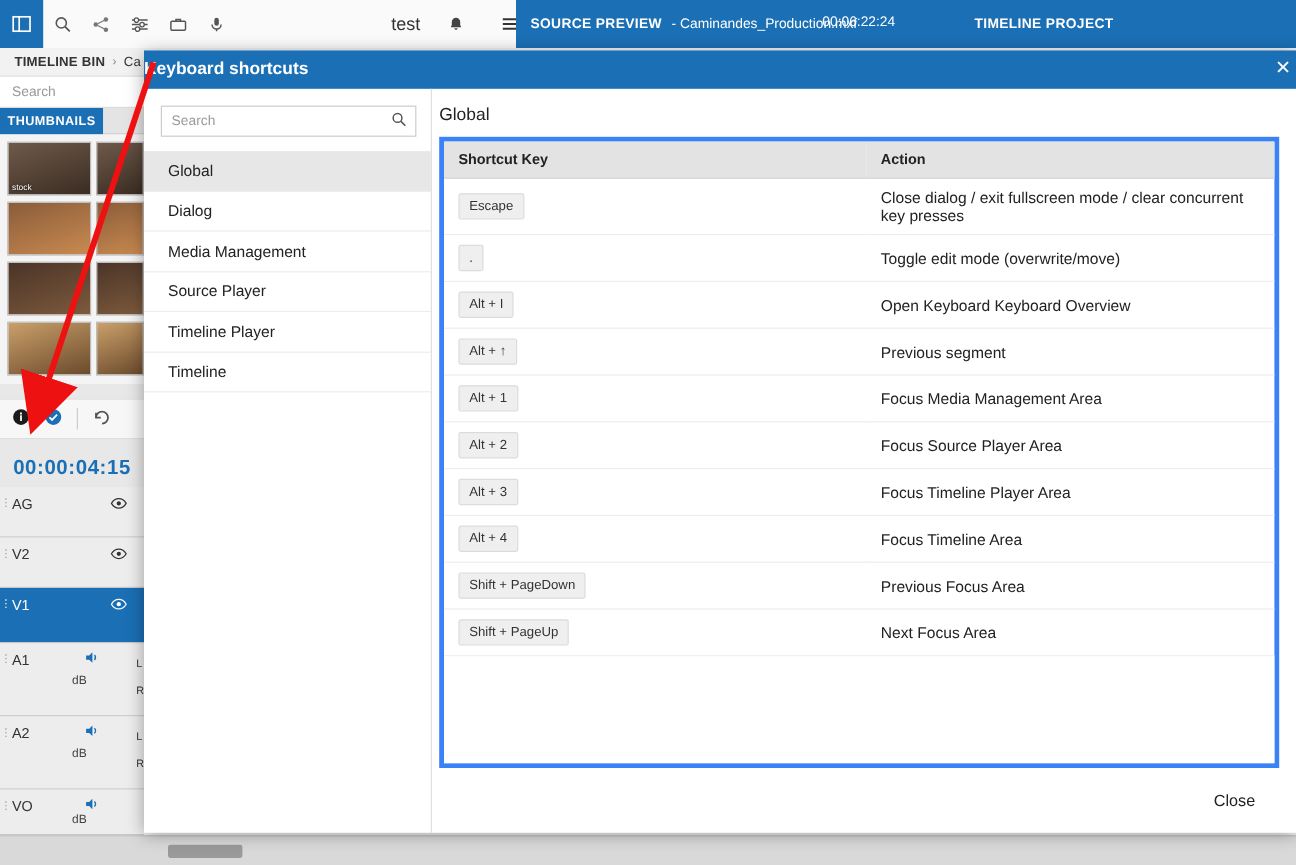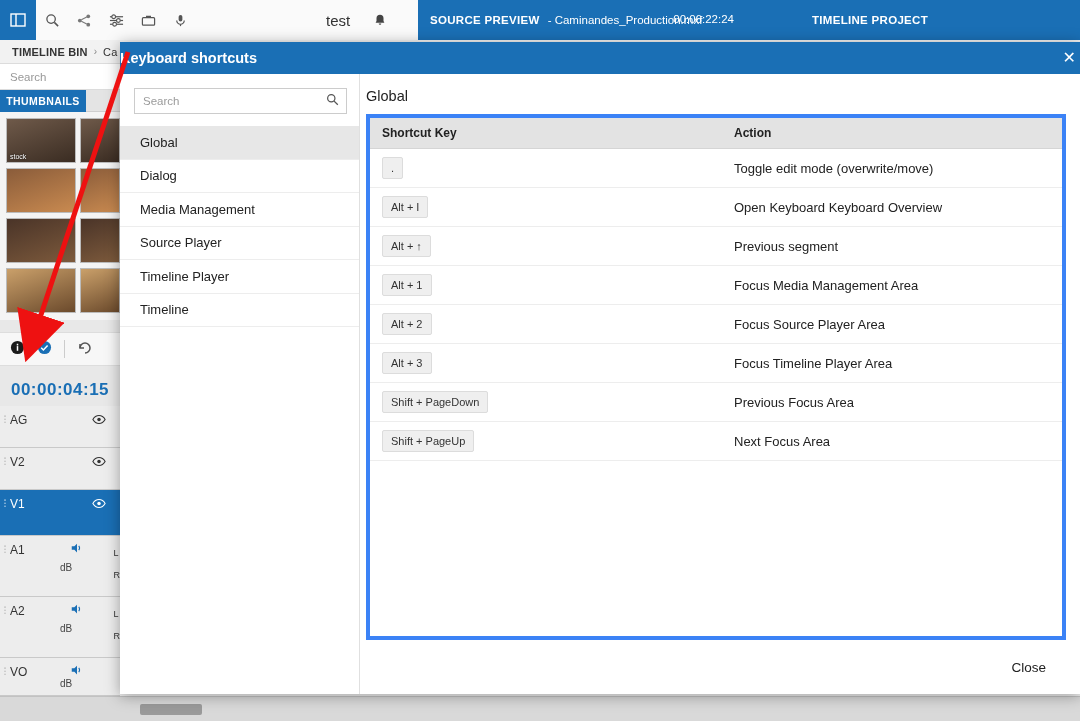--- a/index.html
+++ b/index.html
@@ -35,21 +35,21 @@
     color: #555; font-size: 15px;
   }
   .tb-center {
     flex: 0 0 auto; display: flex; align-items: center; gap: 14px;
     margin-left: 130px;
   }
   .tb-project {
     font-size: 15px; color: #333;
   }
   .tb-right-seg {
-    position: absolute; top: 0; left: 418px; width: 382px; height: 40px;
+    position: absolute; top: 0; left: 430px; width: 382px; height: 40px;
     background: #1a6fb5; color: #fff;
     display: flex; align-items: center; text-align: right;
   }
   .tb-right-seg2 {
     position: absolute; top: 0; left: 800px; width: 280px; height: 40px;
     background: #1a6fb5; color: #fff;
     display: flex; align-items: center;
   }
   .seg-title {
     font-size: 11.5px; font-weight: bold; letter-spacing: .3px;
@@ -506,20 +506,24 @@
         <div class="table-wrap">
           <table class="sc">
             <thead>
               <tr>
                 <th class="k">Shortcut Key</th>
                 <th>Action</th>
               </tr>
             </thead>
             <tbody>
               <tr>
+                <td class="k"><span class="key-chip">Escape</span></td>
+                <td>Close dialog / exit fullscreen mode / clear concurrent key presses</td>
+              </tr>
+              <tr>
                 <td class="k"><span class="key-chip">.</span></td>
                 <td>Toggle edit mode (overwrite/move)</td>
               </tr>
               <tr>
                 <td class="k"><span class="key-chip">Alt + I</span></td>
                 <td>Open Keyboard Keyboard Overview</td>
               </tr>
               <tr>
                 <td class="k"><span class="key-chip">Alt + ↑</span></td>
                 <td>Previous segment</td>
@@ -528,20 +532,24 @@
                 <td class="k"><span class="key-chip">Alt + 1</span></td>
                 <td>Focus Media Management Area</td>
               </tr>
               <tr>
                 <td class="k"><span class="key-chip">Alt + 2</span></td>
                 <td>Focus Source Player Area</td>
               </tr>
               <tr>
                 <td class="k"><span class="key-chip">Alt + 3</span></td>
                 <td>Focus Timeline Player Area</td>
+              </tr>
+              <tr>
+                <td class="k"><span class="key-chip">Alt + 4</span></td>
+                <td>Focus Timeline Area</td>
               </tr>
               <tr>
                 <td class="k"><span class="key-chip">Shift + PageDown</span></td>
                 <td>Previous Focus Area</td>
               </tr>
               <tr>
                 <td class="k"><span class="key-chip">Shift + PageUp</span></td>
                 <td>Next Focus Area</td>
               </tr>
             </tbody>

